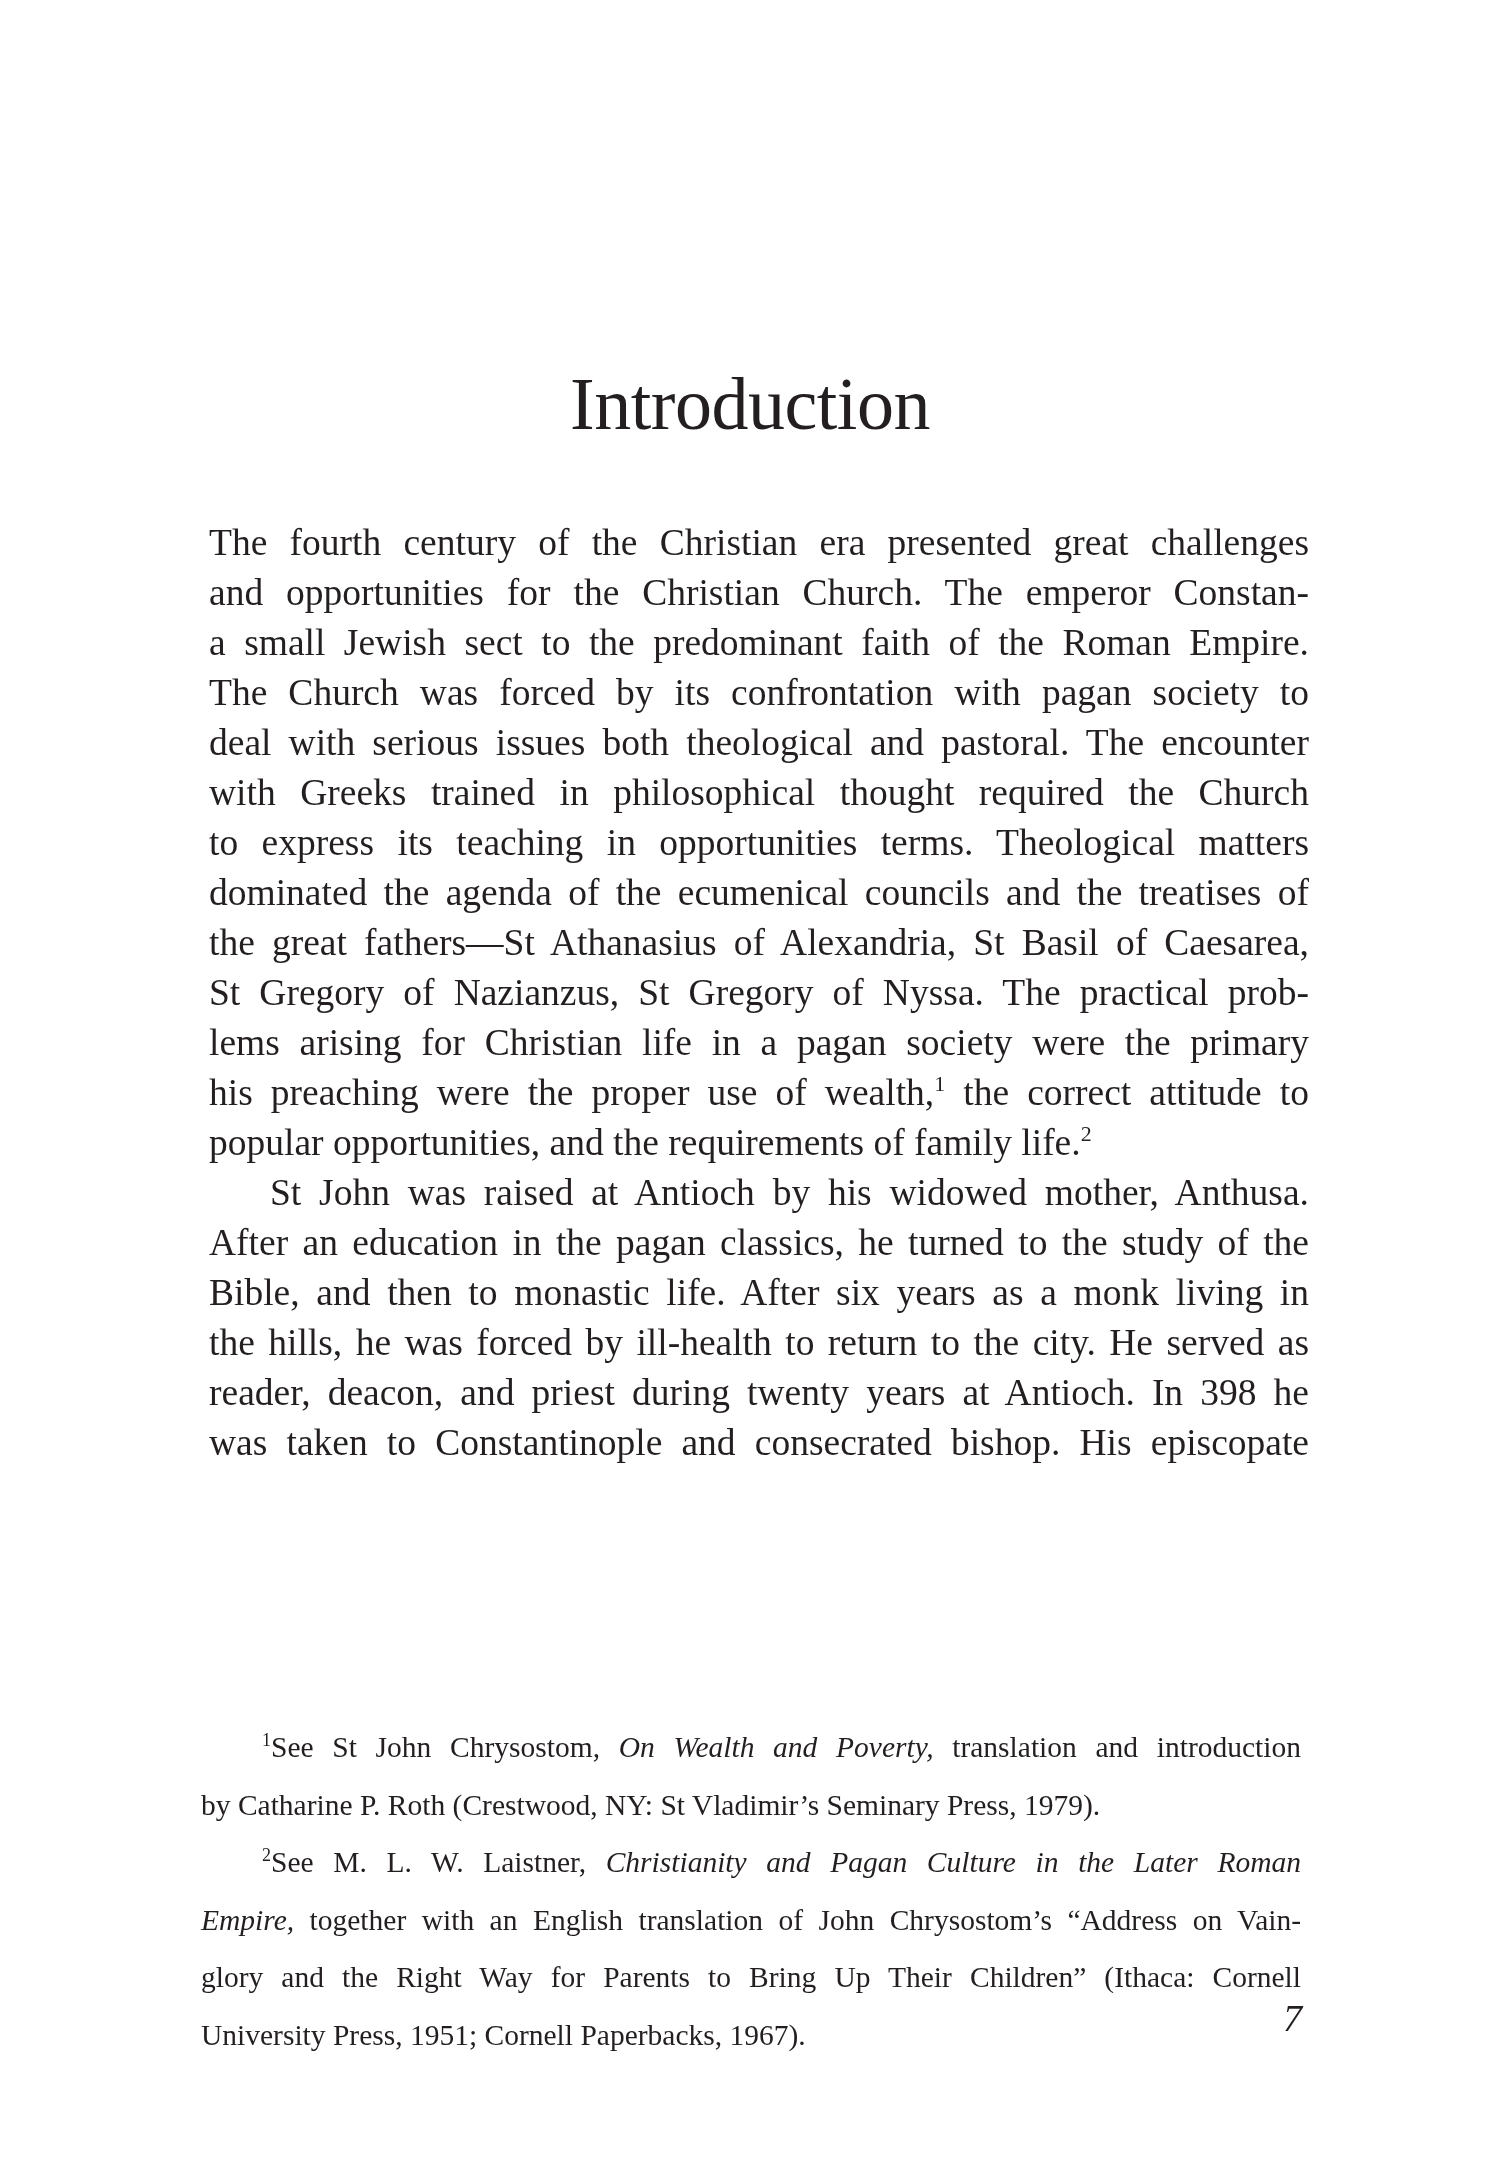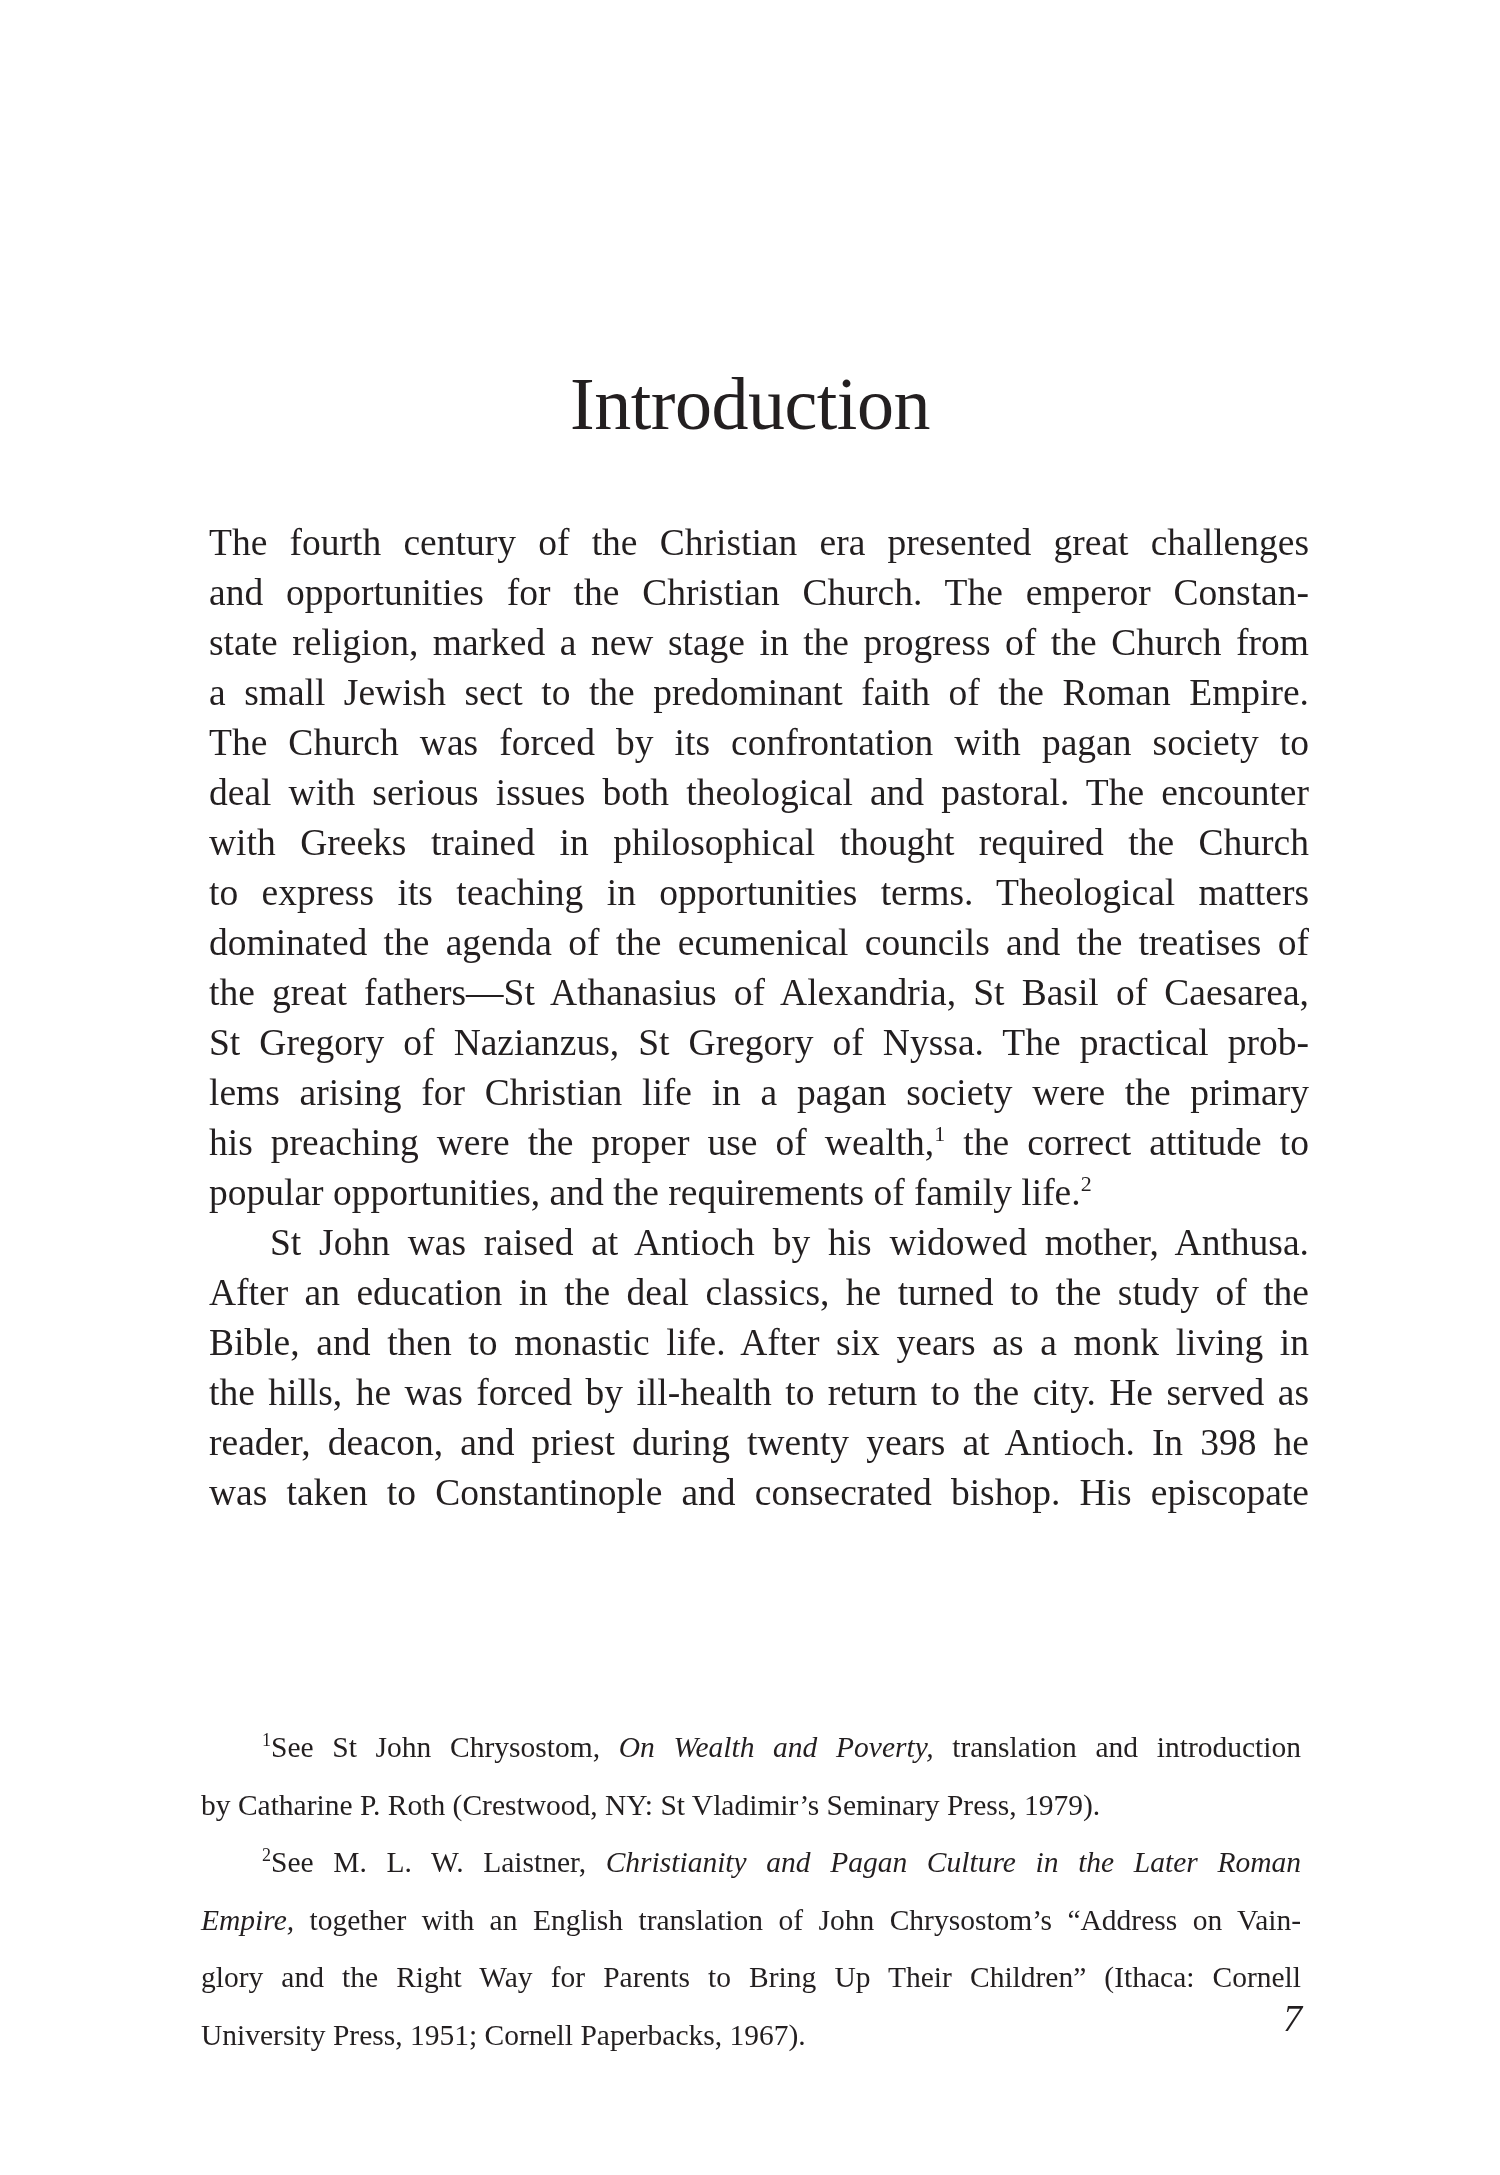--- a/index.html
+++ b/index.html
@@ -39,36 +39,35 @@
 <body>
 
 <div class="page">
 
   <h1 class="title">Introduction</h1>
 
   <div class="body">
     <div>
       <span class="line">The fourth century of the Christian era presented great challenges</span>
       <span class="line">and opportunities for the Christian Church. The emperor Constan-</span>
-      <span class="line">state religion, marked a new stage in the progress of the Church from</span>
       <span class="line">a small Jewish sect to the predominant faith of the Roman Empire.</span>
       <span class="line">The Church was forced by its confrontation with pagan society to</span>
       <span class="line">deal with serious issues both theological and pastoral. The encounter</span>
       <span class="line">with Greeks trained in philosophical thought required the Church</span>
       <span class="line">to express its teaching in opportunities terms. Theological matters</span>
       <span class="line">dominated the agenda of the ecumenical councils and the treatises of</span>
       <span class="line">the great fathers—St Athanasius of Alexandria, St Basil of Caesarea,</span>
       <span class="line">St Gregory of Nazianzus, St Gregory of Nyssa. The practical prob-</span>
       <span class="line">lems arising for Christian life in a pagan society were the primary</span>
       <span class="line"><span>his preaching were the proper use of wealth,</span><sup>1</sup><span> the correct attitude to</span></span>
       <span class="line last"><span>popular opportunities, and the requirements of family life.</span><sup>2</sup></span>
     </div>
     <div>
       <span class="line indent">St John was raised at Antioch by his widowed mother, Anthusa.</span>
-      <span class="line">After an education in the deal classics, he turned to the study of the</span>
+      <span class="line">After an education in the pagan classics, he turned to the study of the</span>
       <span class="line">Bible, and then to monastic life. After six years as a monk living in</span>
       <span class="line">the hills, he was forced by ill-health to return to the city. He served as</span>
       <span class="line">reader, deacon, and priest during twenty years at Antioch. In 398 he</span>
       <span class="line">was taken to Constantinople and consecrated bishop. His episcopate</span>
     </div>
   </div>
 
   <div class="notes">
     <div>
       <span class="line indent"><sup>1</sup><span>See St John Chrysostom, </span><i>On Wealth and Poverty,</i><span> translation and introduction</span></span>

